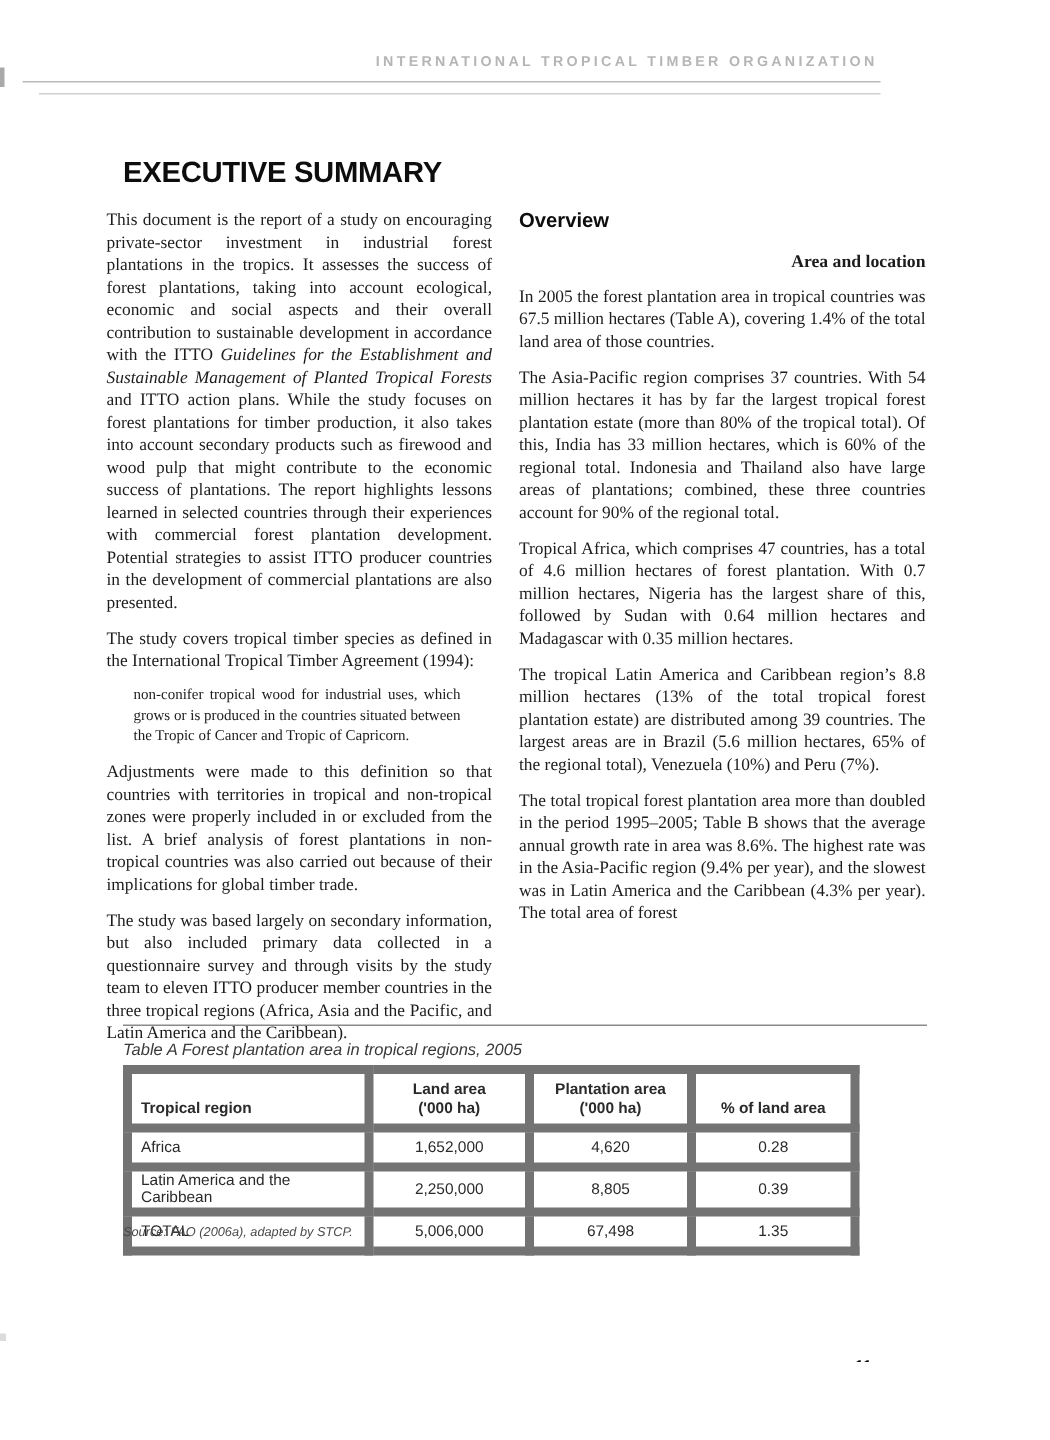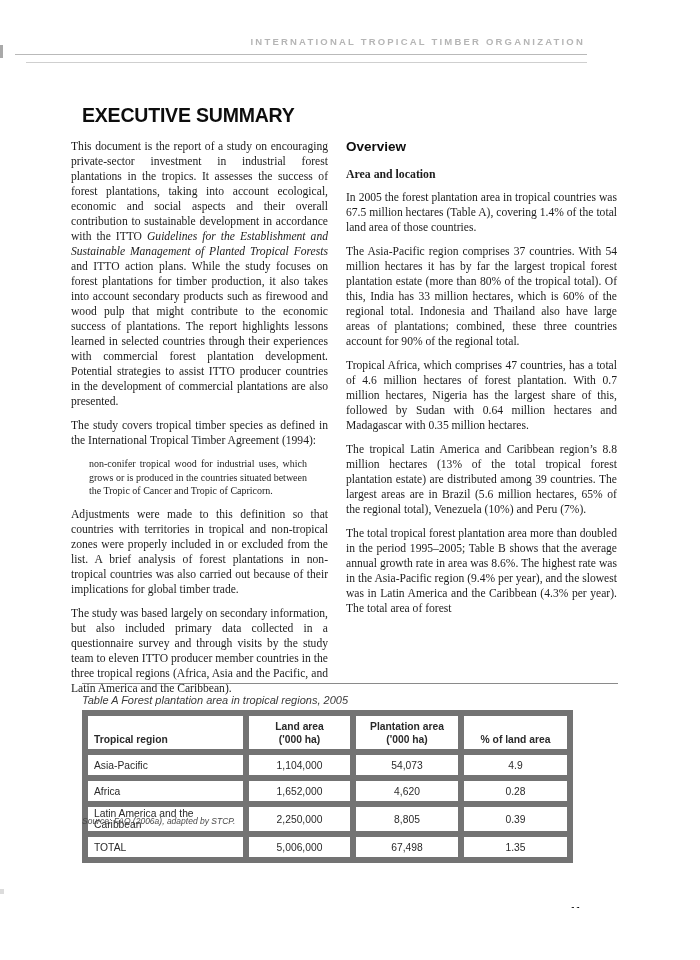--- a/index.html
+++ b/index.html
@@ -83,21 +83,21 @@
     font-style: italic;
     font-size: 12px;
     color: #0d0d0d;
     margin: 0 0 12px 0;
     text-align: left;
   }
   .h-run-in {
     font-weight: bold;
     font-size: 11.8px;
     margin: 0 0 8px 0;
-    text-align: left;
+    text-align: right;
   }
 
   
   .table-top-rule {
     position: absolute; top: 683px; left: 82px; width: 536px; height: 1px;
     background: #8a8a8a;
   }
   .table-caption {
     position: absolute; top: 694px; left: 82px;
     font-family: Liberation Sans, sans-serif;
@@ -199,26 +199,20 @@
     <thead>
       <tr>
         <th class="th-region">Tropical region</th>
         <th><span>Land area</span><br><span>('000 ha)</span></th>
         <th><span>Plantation area</span><br><span>('000 ha)</span></th>
         <th>% of land area</th>
       </tr>
     </thead>
     <tbody>
       <tr>
-        <td class="td-region">Asia-Pacific</td>
-        <td>1,104,000</td>
-        <td>54,073</td>
-        <td>4.9</td>
-      </tr>
-      <tr>
         <td class="td-region">Africa</td>
         <td>1,652,000</td>
         <td>4,620</td>
         <td>0.28</td>
       </tr>
       <tr>
         <td class="td-region">Latin America and the Caribbean</td>
         <td>2,250,000</td>
         <td>8,805</td>
         <td>0.39</td>

